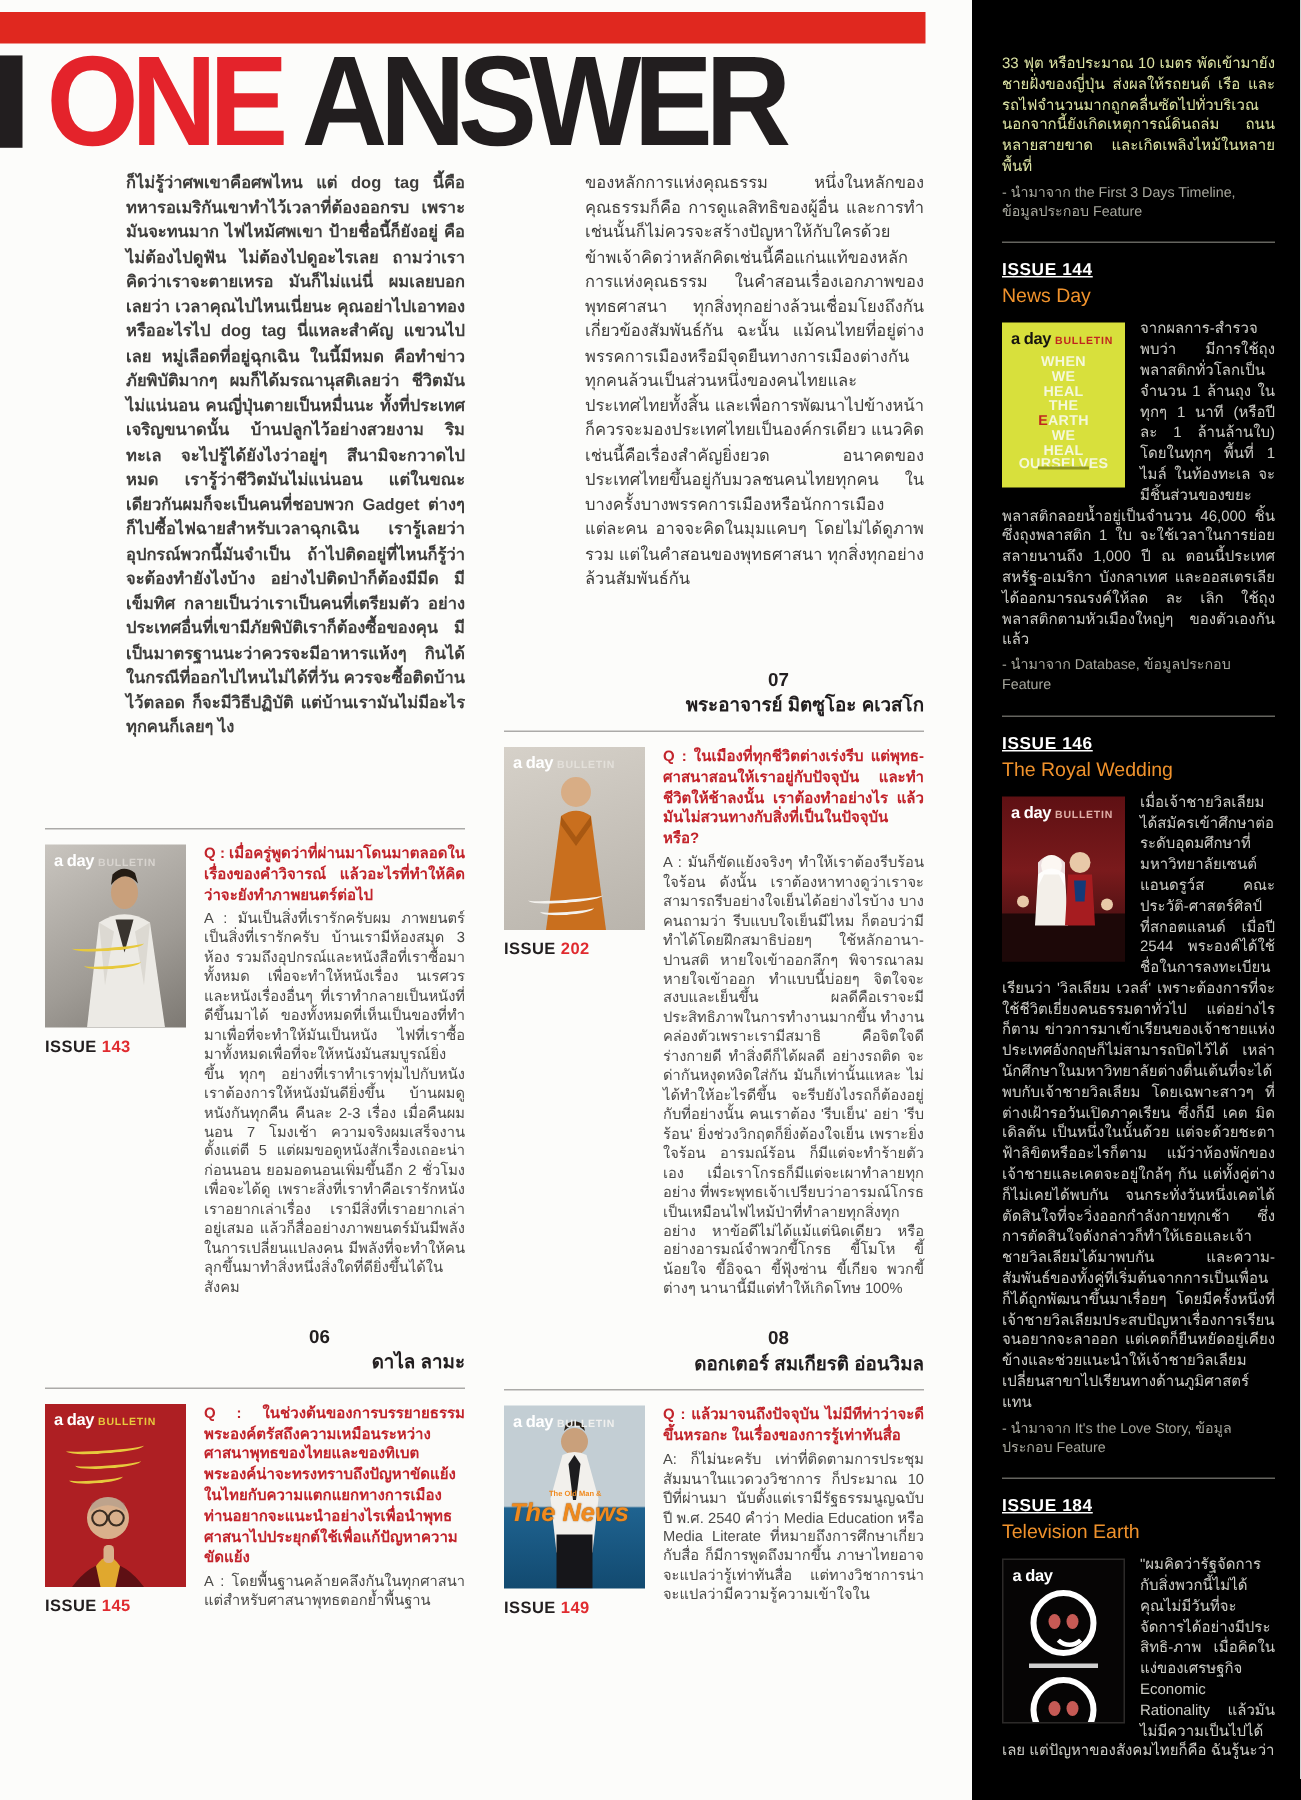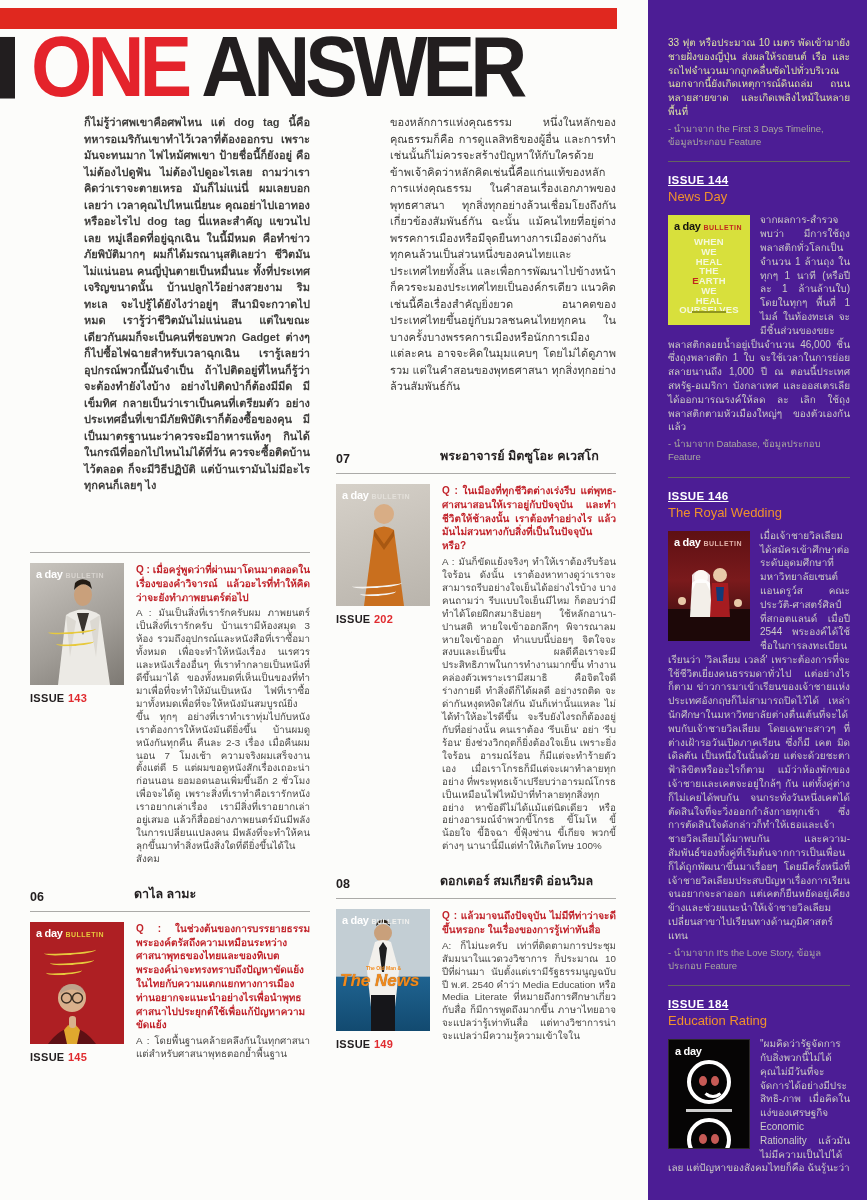--- a/index.html
+++ b/index.html
@@ -20,21 +20,21 @@
   .hl-answer { color:#221e1f; }
 
   
   .main-cols { position:absolute; left:30px; top:114px; width:586px; display:flex; gap:26px; }
   .col { width:280px; }
   .intro { margin-left:54px; width:226px; font-size:11px; line-height:1.5;
            color:#3f3e3c; text-align:justify; }
   .intro.c1 { min-height:438px;font-weight:bold; }
   .intro.c2 { min-height:332px; }
 
-  .sec-head { display:flex; align-items:flex-end; margin-bottom:7px; }
+  .sec-head { display:flex; align-items:flex-end; margin-bottom:7px;flex-direction:column; }
   .sec-num  { width:104px; font-size:12.5px; font-weight:bold; color:#221e1f; }
   .sec-name { flex:1; font-size:12.5px; font-weight:bold; color:#221e1f; }
   .sec-rule { border:none; border-top:1px solid #abaaa8; margin:0 0 10px 0; }
   .sec-row  { display:flex; margin-bottom:18px; }
   .cover-wrap { width:94px; margin-right:12px; flex:none; }
   .issue-label { margin-top:7px; font-size:11px; font-weight:bold; color:#221e1f; letter-spacing:.3px;}
   .issue-label .inum { color:#e02b2f; }
   .qa { flex:1; }
   .q { font-size:10px; font-weight:bold; color:#c2242b; line-height:1.38; text-align:justify; margin-bottom:3px;}
   .a { font-size:9.8px; color:#4a4947; line-height:1.32; text-align:justify; }
@@ -83,21 +83,21 @@
   .mouth-smile { position:absolute; left:10px; top:20px; width:24px; height:14px;
           border:3px solid #fff; border-top:none; border-left-color:transparent;
           border-right-color:transparent; border-radius:0 0 24px 24px; }
   .mouth-sad { position:absolute; left:10px; top:26px; width:24px; height:12px;
           border:3px solid #fff; border-bottom:none; border-left-color:transparent;
           border-right-color:transparent; border-radius:24px 24px 0 0; }
   .caption-bar { width:46px; height:3px; background:#cfcfcf; margin:5px auto 0 auto; }
 
   
   .sidebar { position:absolute; left:648px; top:0; width:219px; height:1200px;
-             background:#4c1d95; color:#ccccc6; padding:36px 17px 0 20px; }
+             background:#000000; color:#ccccc6; padding:36px 17px 0 20px; }
   .sb-intro { font-size:10px; line-height:1.38; color:#dce3a4; text-align:justify; }
   .sb-src { font-size:9.5px; line-height:1.4; color:#a8a89e; margin-top:3px; }
   .sb-div { border:none; border-top:1px solid #65645f; margin:13px 0 12px 0; }
   .sb-issue { font-size:11.5px; font-weight:bold; color:#fff; letter-spacing:.4px;text-decoration:underline; }
   .sb-title { font-size:13px; color:#f0922c; margin:3px 0 9px 0; }
   .sb-body { font-size:10px; line-height:1.38; color:#ccccc6; text-align:justify; }
   .clear { clear:both; }
 </style>
 </head>
 <body>
@@ -282,21 +282,21 @@
         </svg>
       </div>
       <p class="sb-body">เมื่อเจ้าชายวิลเลียมได้สมัครเข้าศึกษาต่อระดับอุดมศึกษาที่มหาวิทยาลัยเซนต์แอนดรูว์ส คณะประวัติ-ศาสตร์ศิลป์ ที่สกอตแลนด์ เมื่อปี 2544 พระองค์ได้ใช้ชื่อในการลงทะเบียนเรียนว่า 'วิลเลียม เวลส์' เพราะต้องการที่จะใช้ชีวิตเยี่ยงคนธรรมดาทั่วไป แต่อย่างไรก็ตาม ข่าวการมาเข้าเรียนของเจ้าชายแห่งประเทศอังกฤษก็ไม่สามารถปิดไว้ได้ เหล่านักศึกษาในมหาวิทยาลัยต่างตื่นเต้นที่จะได้พบกับเจ้าชายวิลเลียม โดยเฉพาะสาวๆ ที่ต่างเฝ้ารอวันเปิดภาคเรียน ซึ่งก็มี เคต มิดเดิลตัน เป็นหนึ่งในนั้นด้วย แต่จะด้วยชะตาฟ้าลิขิตหรืออะไรก็ตาม แม้ว่าห้องพักของเจ้าชายและเคตจะอยู่ใกล้ๆ กัน แต่ทั้งคู่ต่างก็ไม่เคยได้พบกัน จนกระทั่งวันหนึ่งเคตได้ตัดสินใจที่จะวิ่งออกกำลังกายทุกเช้า ซึ่งการตัดสินใจดังกล่าวก็ทำให้เธอและเจ้าชายวิลเลียมได้มาพบกัน และความ-สัมพันธ์ของทั้งคู่ที่เริ่มต้นจากการเป็นเพื่อนก็ได้ถูกพัฒนาขึ้นมาเรื่อยๆ โดยมีครั้งหนึ่งที่เจ้าชายวิลเลียมประสบปัญหาเรื่องการเรียนจนอยากจะลาออก แต่เคตก็ยืนหยัดอยู่เคียงข้างและช่วยแนะนำให้เจ้าชายวิลเลียมเปลี่ยนสาขาไปเรียนทางด้านภูมิศาสตร์แทน</p>
       <p class="sb-src">- นำมาจาก It's the Love Story, ข้อมูลประกอบ Feature</p>
       <div class="clear"></div>
     </section>
     <hr class="sb-div">
 
     <section>
       <div class="sb-issue">ISSUE 184</div>
-      <div class="sb-title">Education Rating</div>
+      <div class="sb-title">Television Earth</div>
       <div class="sb-cover cv148">
         <div class="mast"><span>a day</span></div>
         <div class="face smile">
           <span class="eye l"></span>
           <span class="eye r"></span>
           <span class="mouth-smile"></span>
         </div>
         <div class="caption-bar"></div>
         <div class="face sad">
           <span class="eye l"></span>

